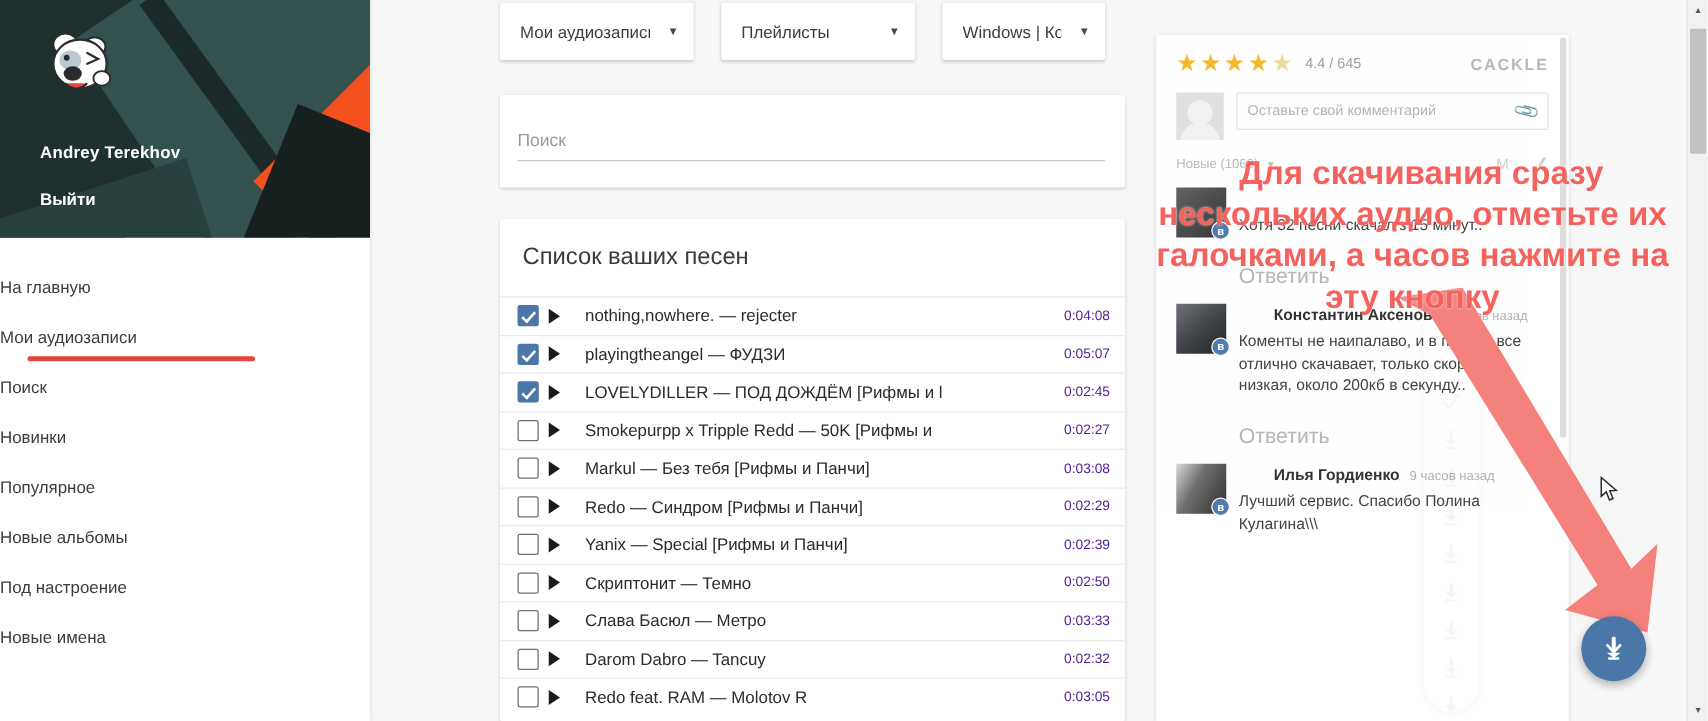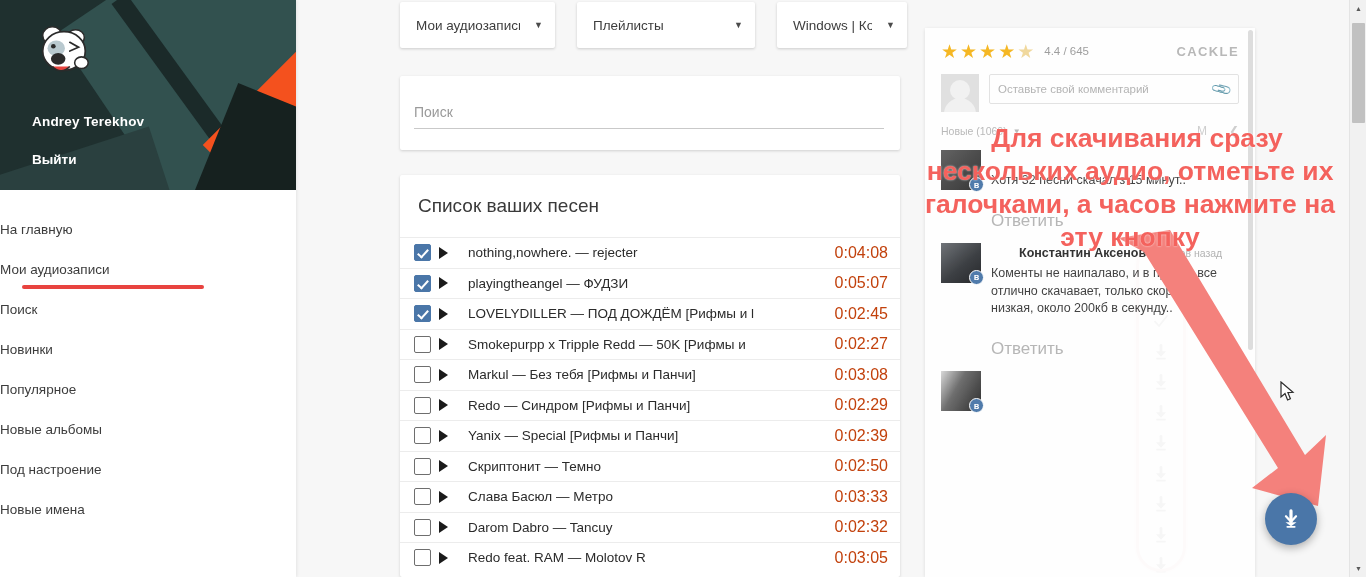--- a/index.html
+++ b/index.html
@@ -61,21 +61,21 @@
   .sel {
     height: 46px; background: #fff; border-radius: 2px;
     box-shadow: 0 1px 3px rgba(0,0,0,.18);
     display: flex; align-items: center; padding: 0 12px 0 16px;
     font-size: 13.5px; color: #3d3d3d; cursor: pointer; position: relative;
   }
   .sel .lbl { white-space: nowrap; overflow: hidden; }
   .sel .caret { margin-left: auto; padding-left: 14px; font-size: 9px; color: #4b4b4b; }
   .sel-1 { width: 155px; }
   .sel-1 .lbl { width: 105px; }
-  .sel-2 { width: 178px; gap: 32px; }
+  .sel-2 { width: 155px; gap: 32px; }
   .sel-3 { width: 130px; }
   .sel-3 .lbl { width: 108px; }
 
   .searchcard {
     position: absolute; left: 100px; top: 76px; width: 500px; height: 74px;
     background: #fff; box-shadow: 0 1px 3px rgba(0,0,0,.16); border-radius: 2px;
   }
   .searchcard .sinput {
     position: absolute; left: 14px; top: 28px; width: 470px;
     border: none; border-bottom: 1px solid #c9c9c9; outline: none;
@@ -109,21 +109,21 @@
   }
   .play-tri {
     width: 0; height: 0; margin-left: 8px; flex: 0 0 auto;
     border-left: 9px solid #1a1a1a; border-top: 6px solid transparent; border-bottom: 6px solid transparent;
     cursor: pointer;
   }
   .song-name {
     margin-left: 20px; font-size: 13.5px; color: #2b2b2b;
     white-space: nowrap; overflow: hidden; flex: 1 1 auto; max-width: 310px;
   }
-  .song-dur { font-size: 16px; color: #c2410c; margin-left: auto; padding-right: 12px; white-space: nowrap; }
+  .song-dur { font-size: 11px; color: #4c1d95; margin-left: auto; padding-right: 12px; white-space: nowrap; }
 
   .dlcol { position: absolute; left: 840px; top: 245px; width: 42px; }
   .dlcell { height: 30.5px; display: flex; align-items: center; justify-content: center; }
   .ic-check { width: 16px; height: 16px; }
   .ic-dl { width: 16px; height: 16px; }
 
   .redoval {
     position: absolute; left: 836px; top: 240px; width: 50px; height: 332px;
     border: 3px solid #d08b8b; border-radius: 26px; pointer-events: none;
     box-shadow: 0 0 7px rgba(230,150,150,.55);
@@ -494,20 +494,21 @@
             <div class="ph b"></div>
             <div class="vk">в</div>
           </div>
           <div class="c-body"><span class="c-name">Константин Аксенов</span><span class="c-time">5 часов назад</span><div class="c-text">Коменты не наипалаво, и в правду все отлично скачавает, только скорость низкая, около 200кб в секунду..</div><div class="c-reply">Ответить</div></div>
         </div>
         <div class="comment">
           <div class="c-av">
             <div class="ph c"></div>
             <div class="vk">в</div>
           </div>
+          <div class="c-body"><span class="c-name">Илья Гордиенко</span><span class="c-time">9 часов назад</span><div class="c-text">Лучший сервис. Спасибо Полина Кулагина\\\</div><div class="c-reply"></div></div>
         </div>
       </div>
 
     <div class="panel-scroll">
       <div class="pt"></div>
     </div>
   </div>
 
   <div class="anno">
     <span class="l l1">Для скачивания сразу</span>

